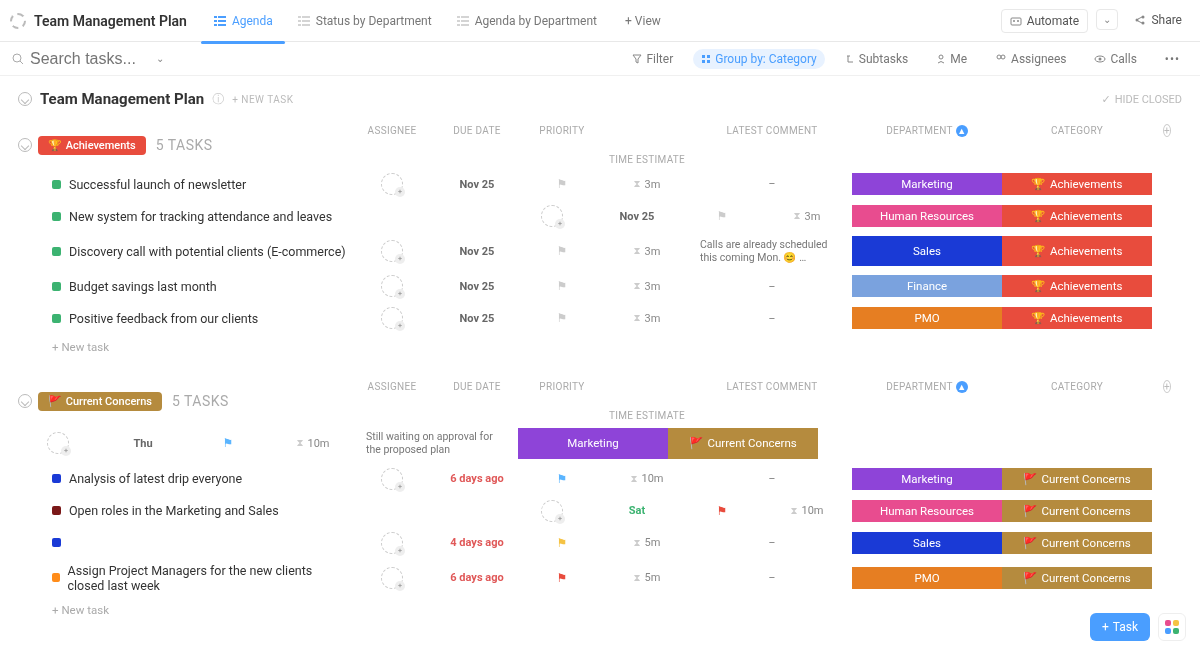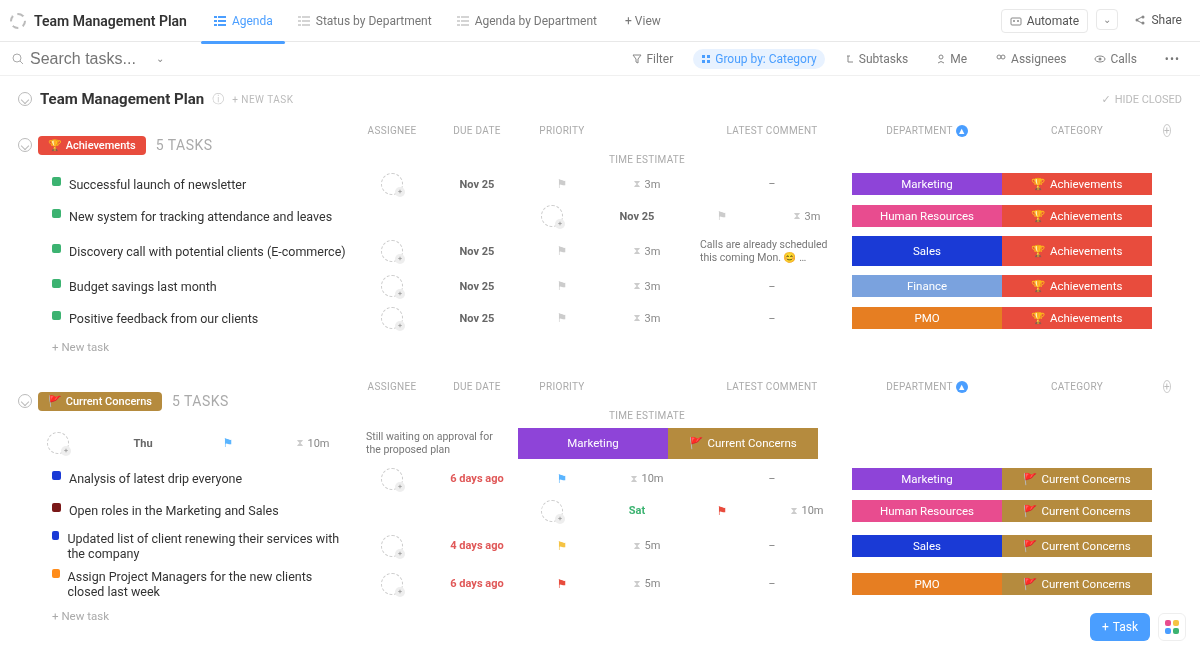--- a/index.html
+++ b/index.html
@@ -39,21 +39,21 @@
 .col.assignee{width:80px;}
 .col.due{width:90px;}
 .col.priority{width:80px;}
 .col.time{width:90px;margin-top:29px;}
 .col.comment{width:160px; font-size:10px;}
 .col.dept{width:150px;}
 .col.cat{width:150px;}
 .col.plus{width:30px;}
 .sort-ind { display:inline-block; width:12px; height:12px; background:#4a9eff; color:#fff; border-radius:50%; font-size:9px; line-height:12px; text-align:center; margin-left:3px;}
 .row { display:flex; align-items:center; padding: 4px 0; min-height:32px;}
-.row-left { display:flex; gap:8px; flex:1; padding-left:34px;}
+.row-left { display:flex; align-items:center; gap:8px; flex:1; padding-left:34px;}
 .bullet { width:9px; height:9px; border-radius:2px; }
 .task-name { font-size:12.5px; color:#333;}
 .row-cols { display:flex; align-items:center;}
 .cell { text-align:center; font-size:11px; color:#666; display:flex; align-items:center; justify-content:center;}
 .cell.assignee{width:80px;}
 .cell.due{width:90px;font-weight:bold;}
 .cell.priority{width:80px;}
 .cell.time{width:90px; gap:4px; color:#888;}
 .cell.comment{width:160px; font-size:10.5px; color:#777; text-align:left; line-height:1.25; padding: 2px 8px;}
 .cell.tag{width:150px; color:#fff; font-size:11.5px; align-self:stretch; gap:4px;}
@@ -423,21 +423,20 @@
               <span>10m</span>
             </div>
         <div class="cell tag" style="background:#e84c8f">Human Resources</div>
         <div class="cell tag" style="background:#b58b3e"><span>🚩</span> Current Concerns</div>
         <div class="cell plus"></div>
       </div>
     </div>
         <div class="row">
       <div class="row-left">
         <span class="bullet" style="background:#1a3ad6"></span>
-        <span class="task-name">Updated list of client renewing their services with the company</span>
       </div>
       <div class="row-cols">
         <div class="cell assignee">
               <span class="avatar"></span>
             </div>
         <div class="cell due red">4 days ago</div>
         <div class="cell priority">
               <span class="flag yellow">⚑</span>
             </div>
         <div class="cell time">

